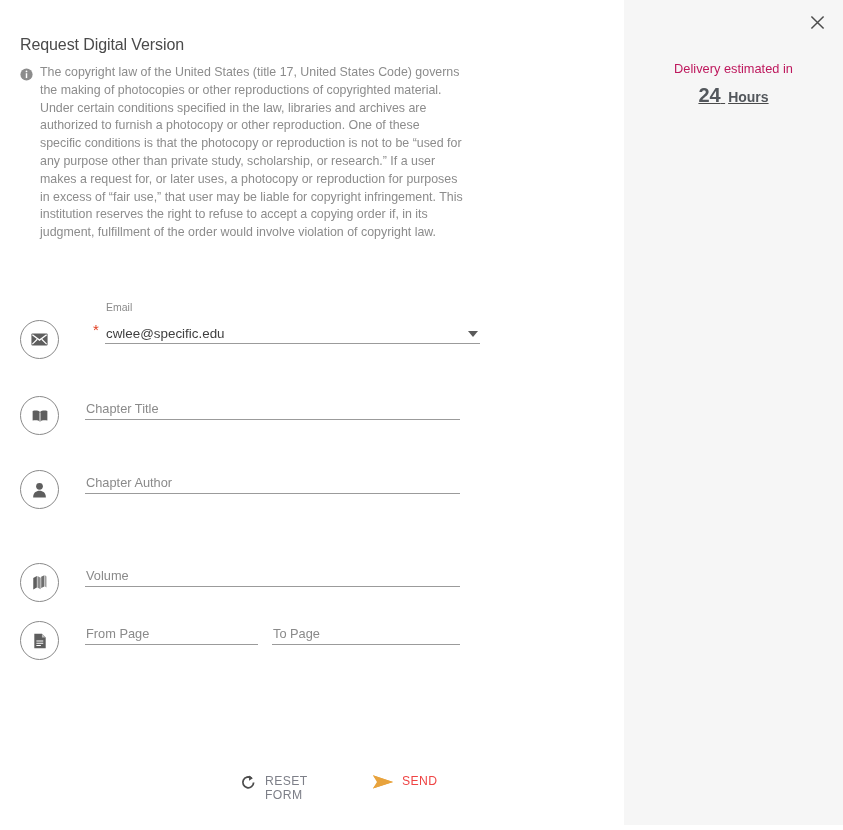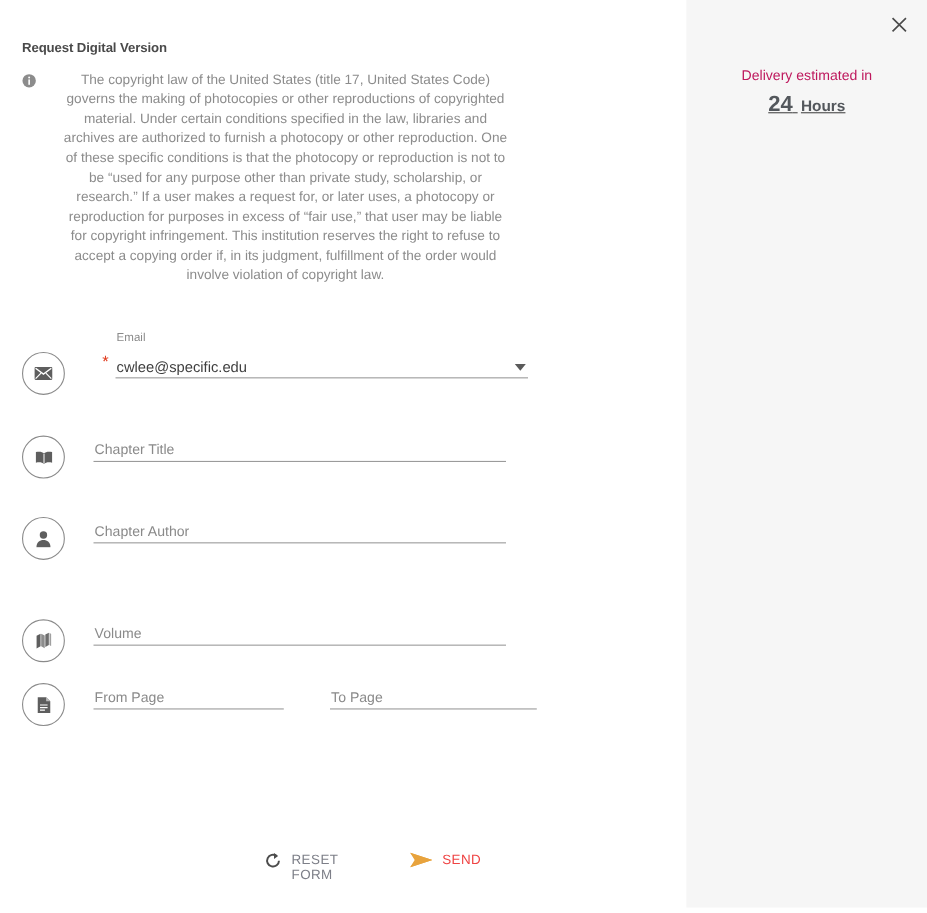--- a/index.html
+++ b/index.html
@@ -22,46 +22,46 @@
     left: 0; top: 0;
     width: 624px;
     height: 830px;
     background: #ffffff;
   }
 
   #form-title {
     position: absolute;
     left: 20px;
     top: 36px;
-    font-size: 12px;
-    font-weight: bold;
+    font-size: 16px;
+    font-weight: normal;
     color: #4a4a4a;
     letter-spacing: -0.1px;
   }
 
   
   #notice-block {
     position: absolute;
     left: 20px;
     top: 64px;
     width: 443px;
   }
   #notice-icon {
     position: absolute;
     left: 0;
     top: 3px;
     width: 13px;
     height: 13px;
   }
   #notice-text {
-    margin-left: 36px;
+    margin-left: 20px;
     font-size: 12.4px;
     line-height: 17.8px;
     color: #8c8c8c;
-    text-align: center;
+    text-align: left;
   }
 
   
   .field-row {
     position: absolute;
     left: 20px;
     width: 460px;
     height: 56px;
   }
   .field-icon {
@@ -126,21 +126,21 @@
     bottom: 6px;
     width: 0; height: 0;
     border-left: 5px solid transparent;
     border-right: 5px solid transparent;
     border-top: 6px solid #5a5a5a;
   }
 
   
   .half-line { position: absolute; top: 0; }
   #from-page-line { left: 0; width: 173px; }
-  #to-page-line  { left: 187px; width: 188px; margin-left: 28px; }
+  #to-page-line  { left: 187px; width: 188px; }
 
   
   #actions {
     position: absolute;
     left: 230px;
     top: 774px;
     height: 22px;
   }
   .action-btn {
     position: absolute;

